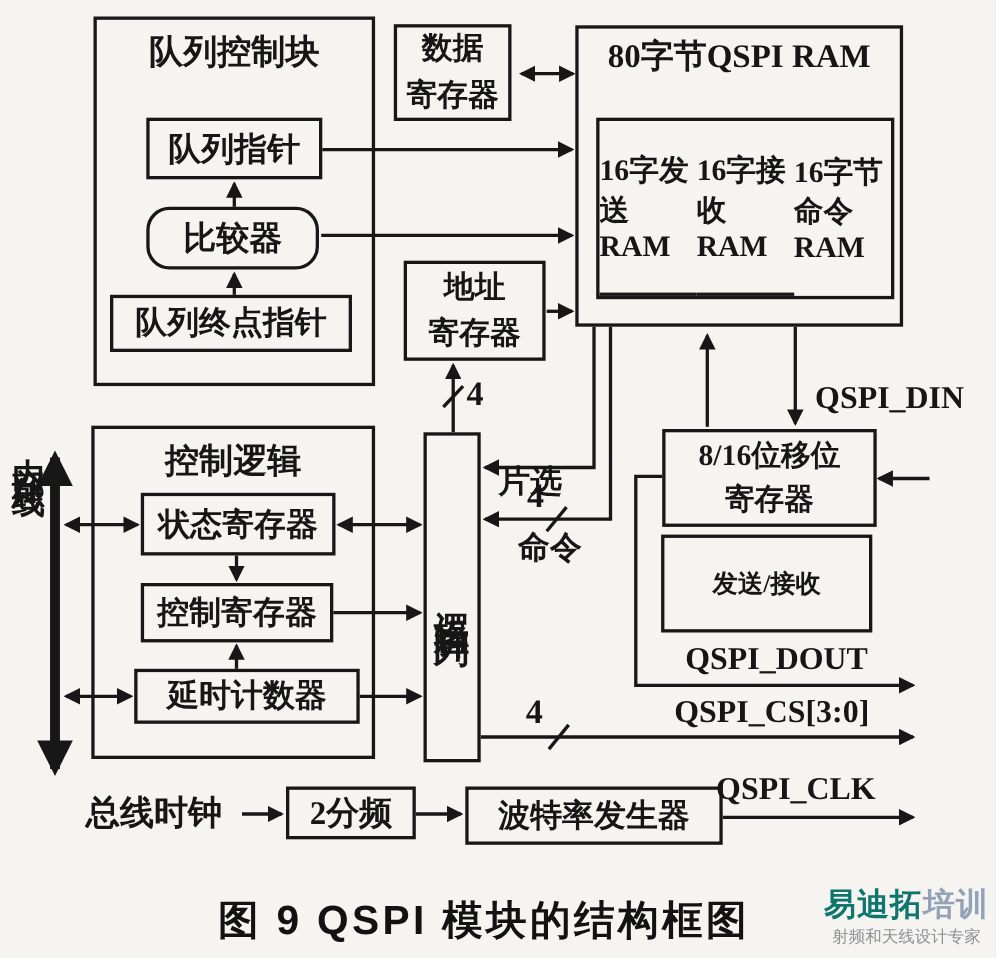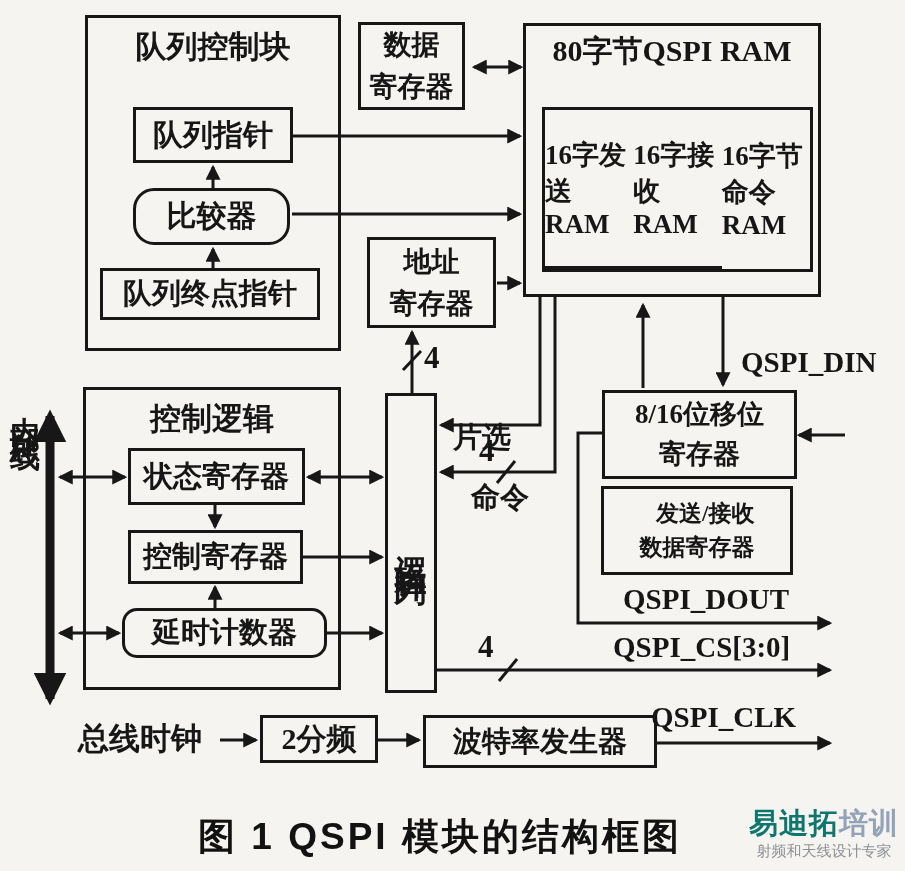--- a/index.html
+++ b/index.html
@@ -125,56 +125,55 @@
       <span>地址</span>
       <span>寄存器</span>
     </span>
   </div>
 
   <div class="box" style="left:83px;top:387px;width:258px;height:303px;align-items:flex-start;">
     <span class="cn" style="font-size:31px;margin-top:8px;">控制逻辑</span>
   </div>
   <div class="box cn" style="left:128px;top:448px;width:177px;height:57px;font-size:29px;">状态寄存器</div>
   <div class="box cn" style="left:128px;top:530px;width:175px;height:54px;font-size:29px;">控制寄存器</div>
-  <div class="box cn" style="left:122px;top:608px;width:205px;height:50px;font-size:29px;border-radius:15px;">延时计数器</div>
+  <div class="box cn" style="left:122px;top:608px;width:205px;height:50px;font-size:29px;">延时计数器</div>
 
   <div class="box" style="left:385px;top:393px;width:52px;height:300px;">
     <span class="vtext" style="font-size:32px;letter-spacing:7px;">逻辑阵列</span>
   </div>
 
   <div class="box" style="left:602px;top:390px;width:195px;height:89px;">
     <span class="two-line cn" style="font-size:27px;line-height:1.45;">
       <span>8/16位移位</span>
       <span>寄存器</span>
     </span>
   </div>
   <div class="box" style="left:601px;top:486px;width:192px;height:89px;">
     <span class="two-line cn" style="font-size:23px;line-height:1.45;text-align:right;">
       <span>发送/接收</span>
-      <span>数据寄存器</span>
     </span>
   </div>
 
   <div class="box cn" style="left:260px;top:715px;width:118px;height:48px;font-size:30px;">2分频</div>
   <div class="box cn" style="left:423px;top:715px;width:234px;height:53px;font-size:29px;">波特率发生器</div>
 
   <div class="lbl vtext" style="left:4px;top:392px;font-size:30px;letter-spacing:8px;">内部总线</div>
   <div class="lbl cn" style="left:453px;top:386px;font-size:29px;margin-top:32px;">片选</div>
   <div class="lbl cn" style="left:471px;top:478px;font-size:29px;">命令</div>
   <div class="lbl lat" style="left:424px;top:340px;font-size:31px;">4</div>
   <div class="lbl lat" style="left:479px;top:433px;font-size:31px;">4</div>
   <div class="lbl lat" style="left:478px;top:629px;font-size:31px;">4</div>
   <div class="lbl cn" style="left:78px;top:718px;font-size:31px;">总线时钟</div>
 
   <div class="lbl lat" style="left:741px;top:346px;font-size:29px;">QSPI_DIN</div>
   <div class="lbl lat" style="left:623px;top:583px;font-size:29px;">QSPI_DOUT</div>
   <div class="lbl lat" style="left:613px;top:631px;font-size:29px;">QSPI_CS[3:0]</div>
   <div class="lbl lat" style="left:651px;top:701px;font-size:29px;">QSPI_CLK</div>
 
-  <div id="caption">图 1  QSPI 模块的结构框图</div>
+  <div id="caption">图 9  QSPI 模块的结构框图</div>
   <div id="watermark">
     <div class="brand">
       <span style="color: #0f766e;">易迪拓</span><span style="color: rgb(147, 162, 184);">培训</span>
     </div>
     <div class="tagline" style="color: rgb(141, 145, 150);">射频和天线设计专家</div>
   </div>
 
 </div>
 
 </body></html>

